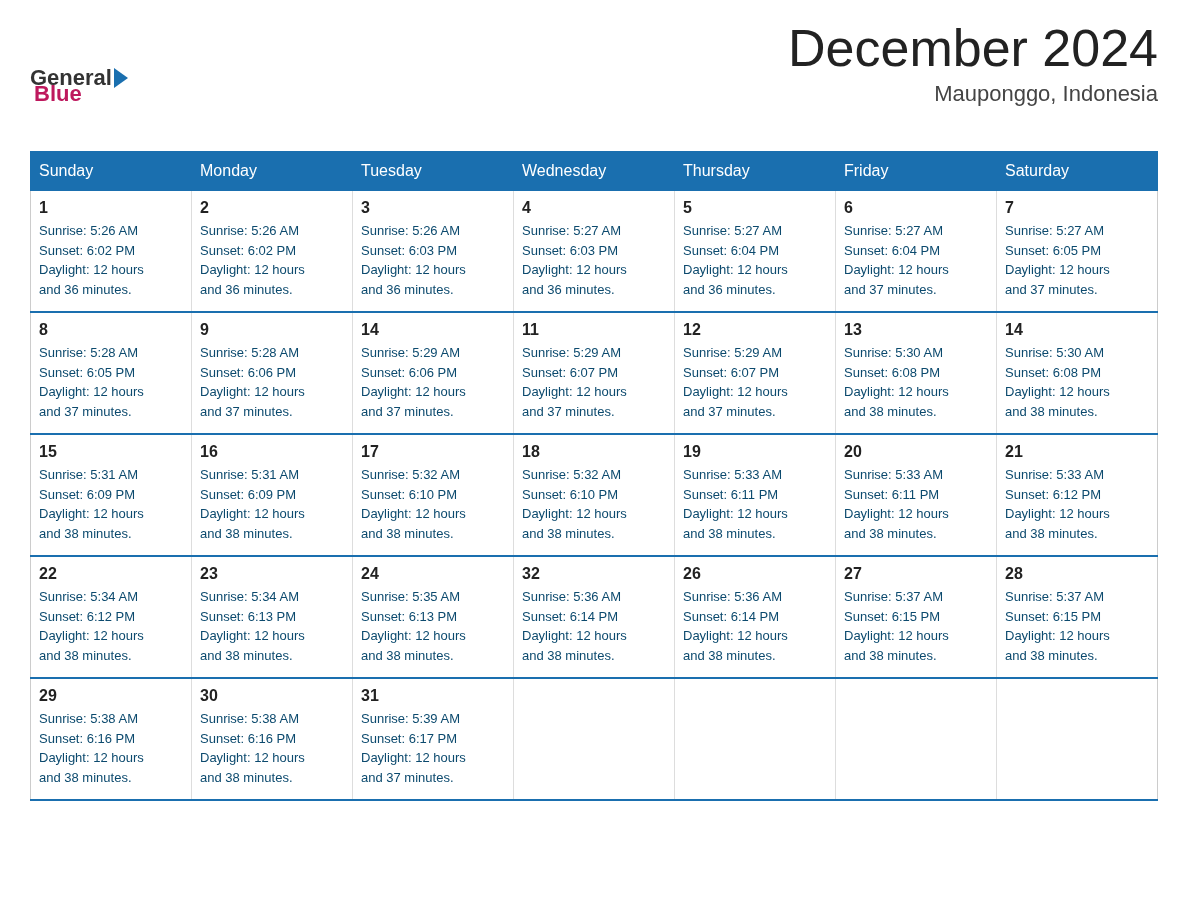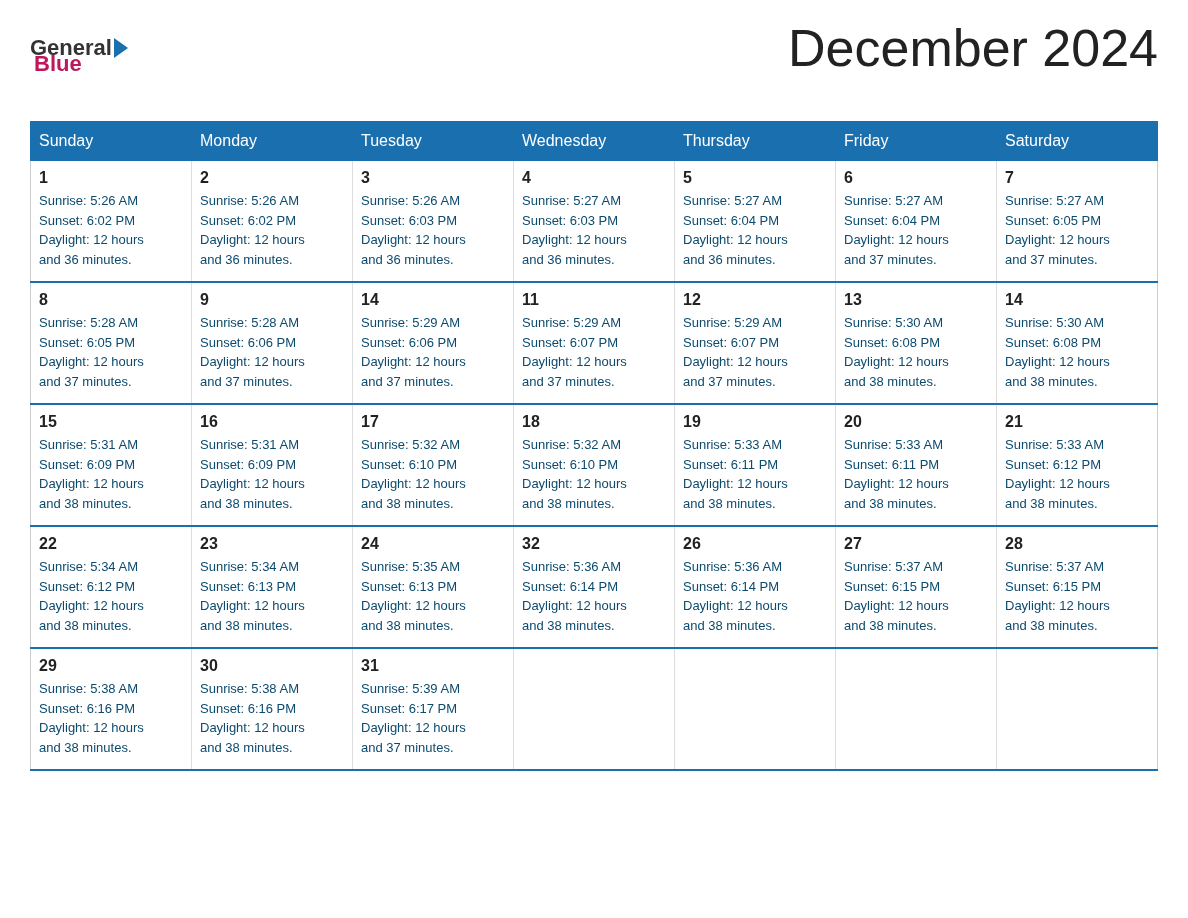--- a/index.html
+++ b/index.html
@@ -107,20 +107,21 @@
     <div class="logo-top">
       <span class="logo-general">General</span>
       <span class="logo-arrow"></span>
     </div>
     <div style="display:flex; align-items:center; margin-top:-6px; margin-left:2px;">
       <span class="logo-blue-text">Blue</span>
     </div>
   </div>
   <div class="title-section">
     <div class="month-title">December 2024</div>
+    <div class="location">Mauponggo, Indonesia</div>
   </div>
 </div>
 
 <table>
   <thead>
     <tr>
     <th>Sunday</th>
         <th>Monday</th>
         <th>Tuesday</th>
         <th>Wednesday</th>

